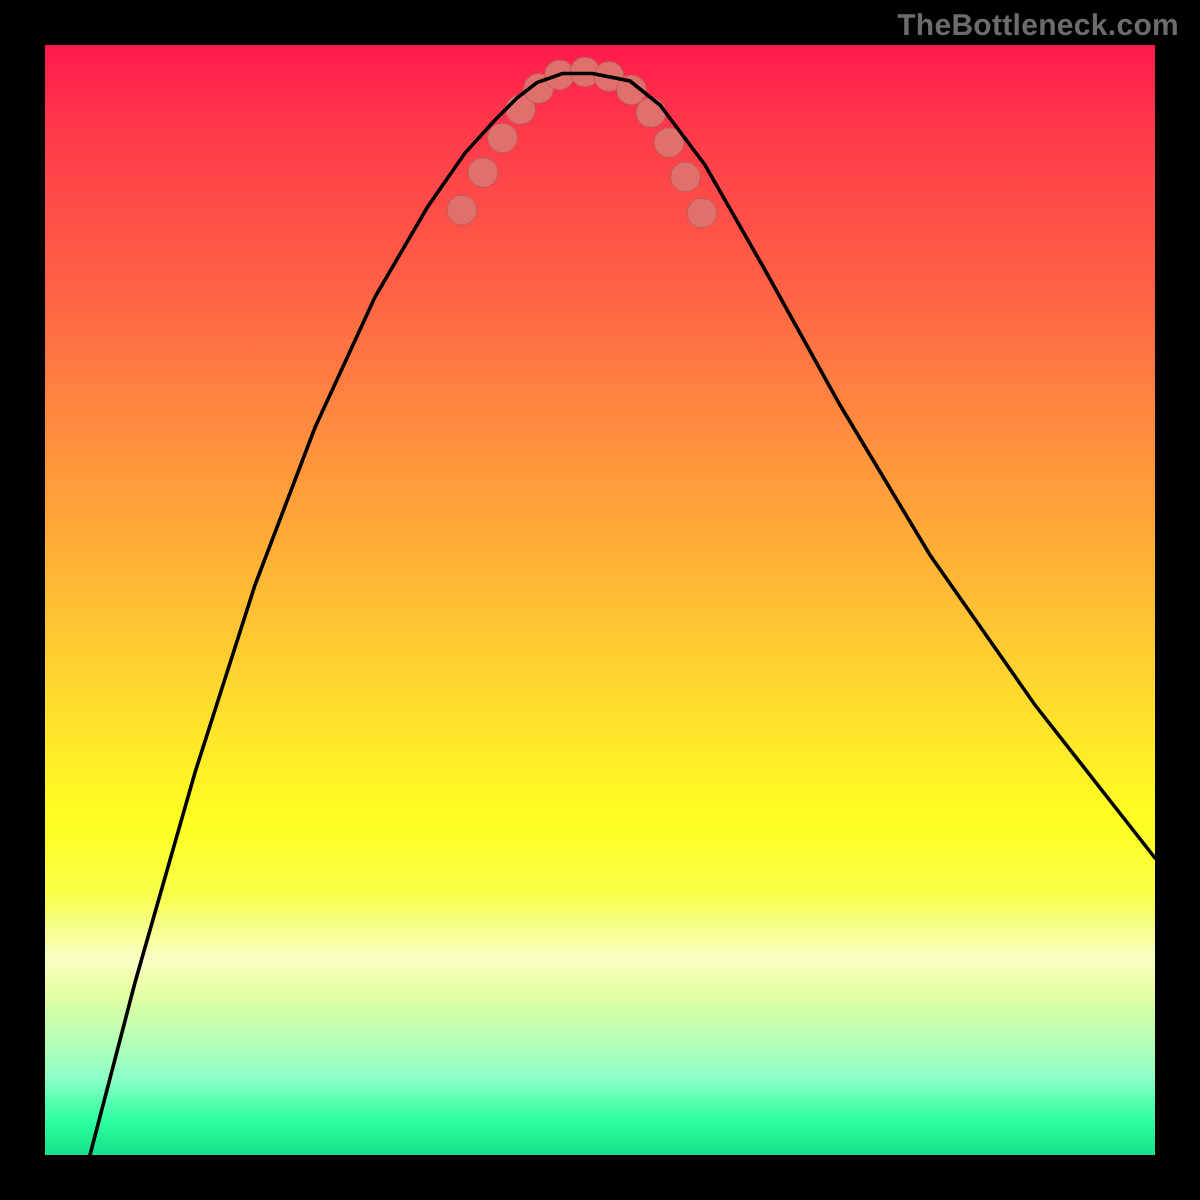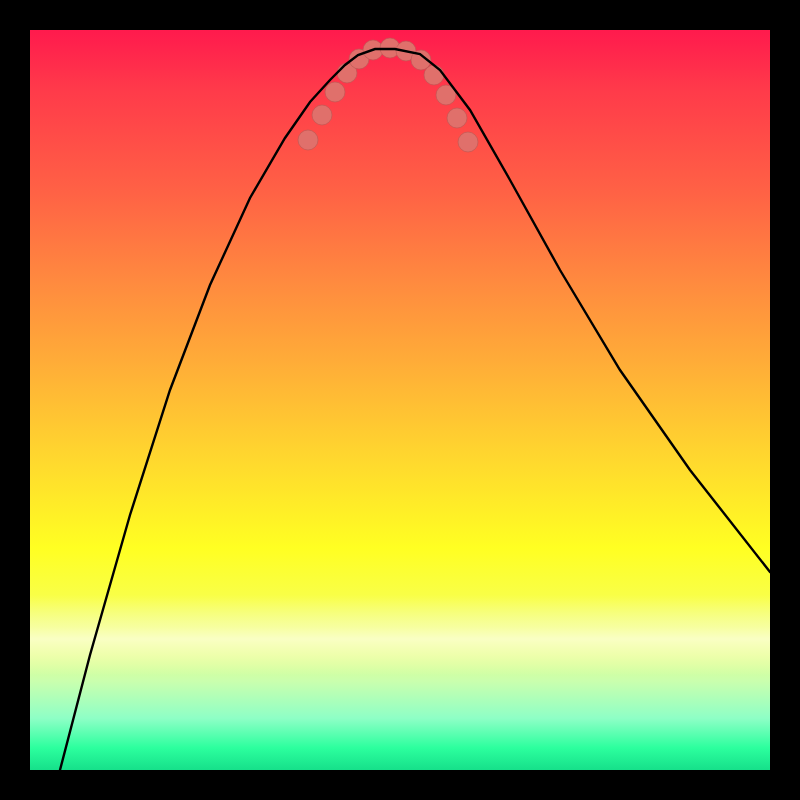--- a/index.html
+++ b/index.html
@@ -104,13 +104,14 @@
         <circle cx="376" cy="21" r="10" class="marker"></circle>
         <circle cx="391" cy="30" r="10" class="marker"></circle>
         <circle cx="404" cy="45" r="10" class="marker"></circle>
         <circle cx="416" cy="65" r="10" class="marker"></circle>
         <circle cx="427" cy="88" r="10" class="marker"></circle>
         <circle cx="438" cy="112" r="10" class="marker"></circle>
       </g>
     <path id="curve-path" class="curve-path" d="M 30 740 L 60 625 L 100 485 L 140 360 L 180 255 L 220 168 L 255 108 L 280 72 L 300 50 L 315 35 L 328 25 L 328 25 L 345 19 L 365 19 L 390 24 L 390 24 L 410 40 L 440 80 L 480 150 L 530 240 L 590 340 L 660 440 L 740 542 "></path>
   </svg>
 
+  <div class="watermark">TheBottleneck.com</div>
 </div>
 
 </body></html>

